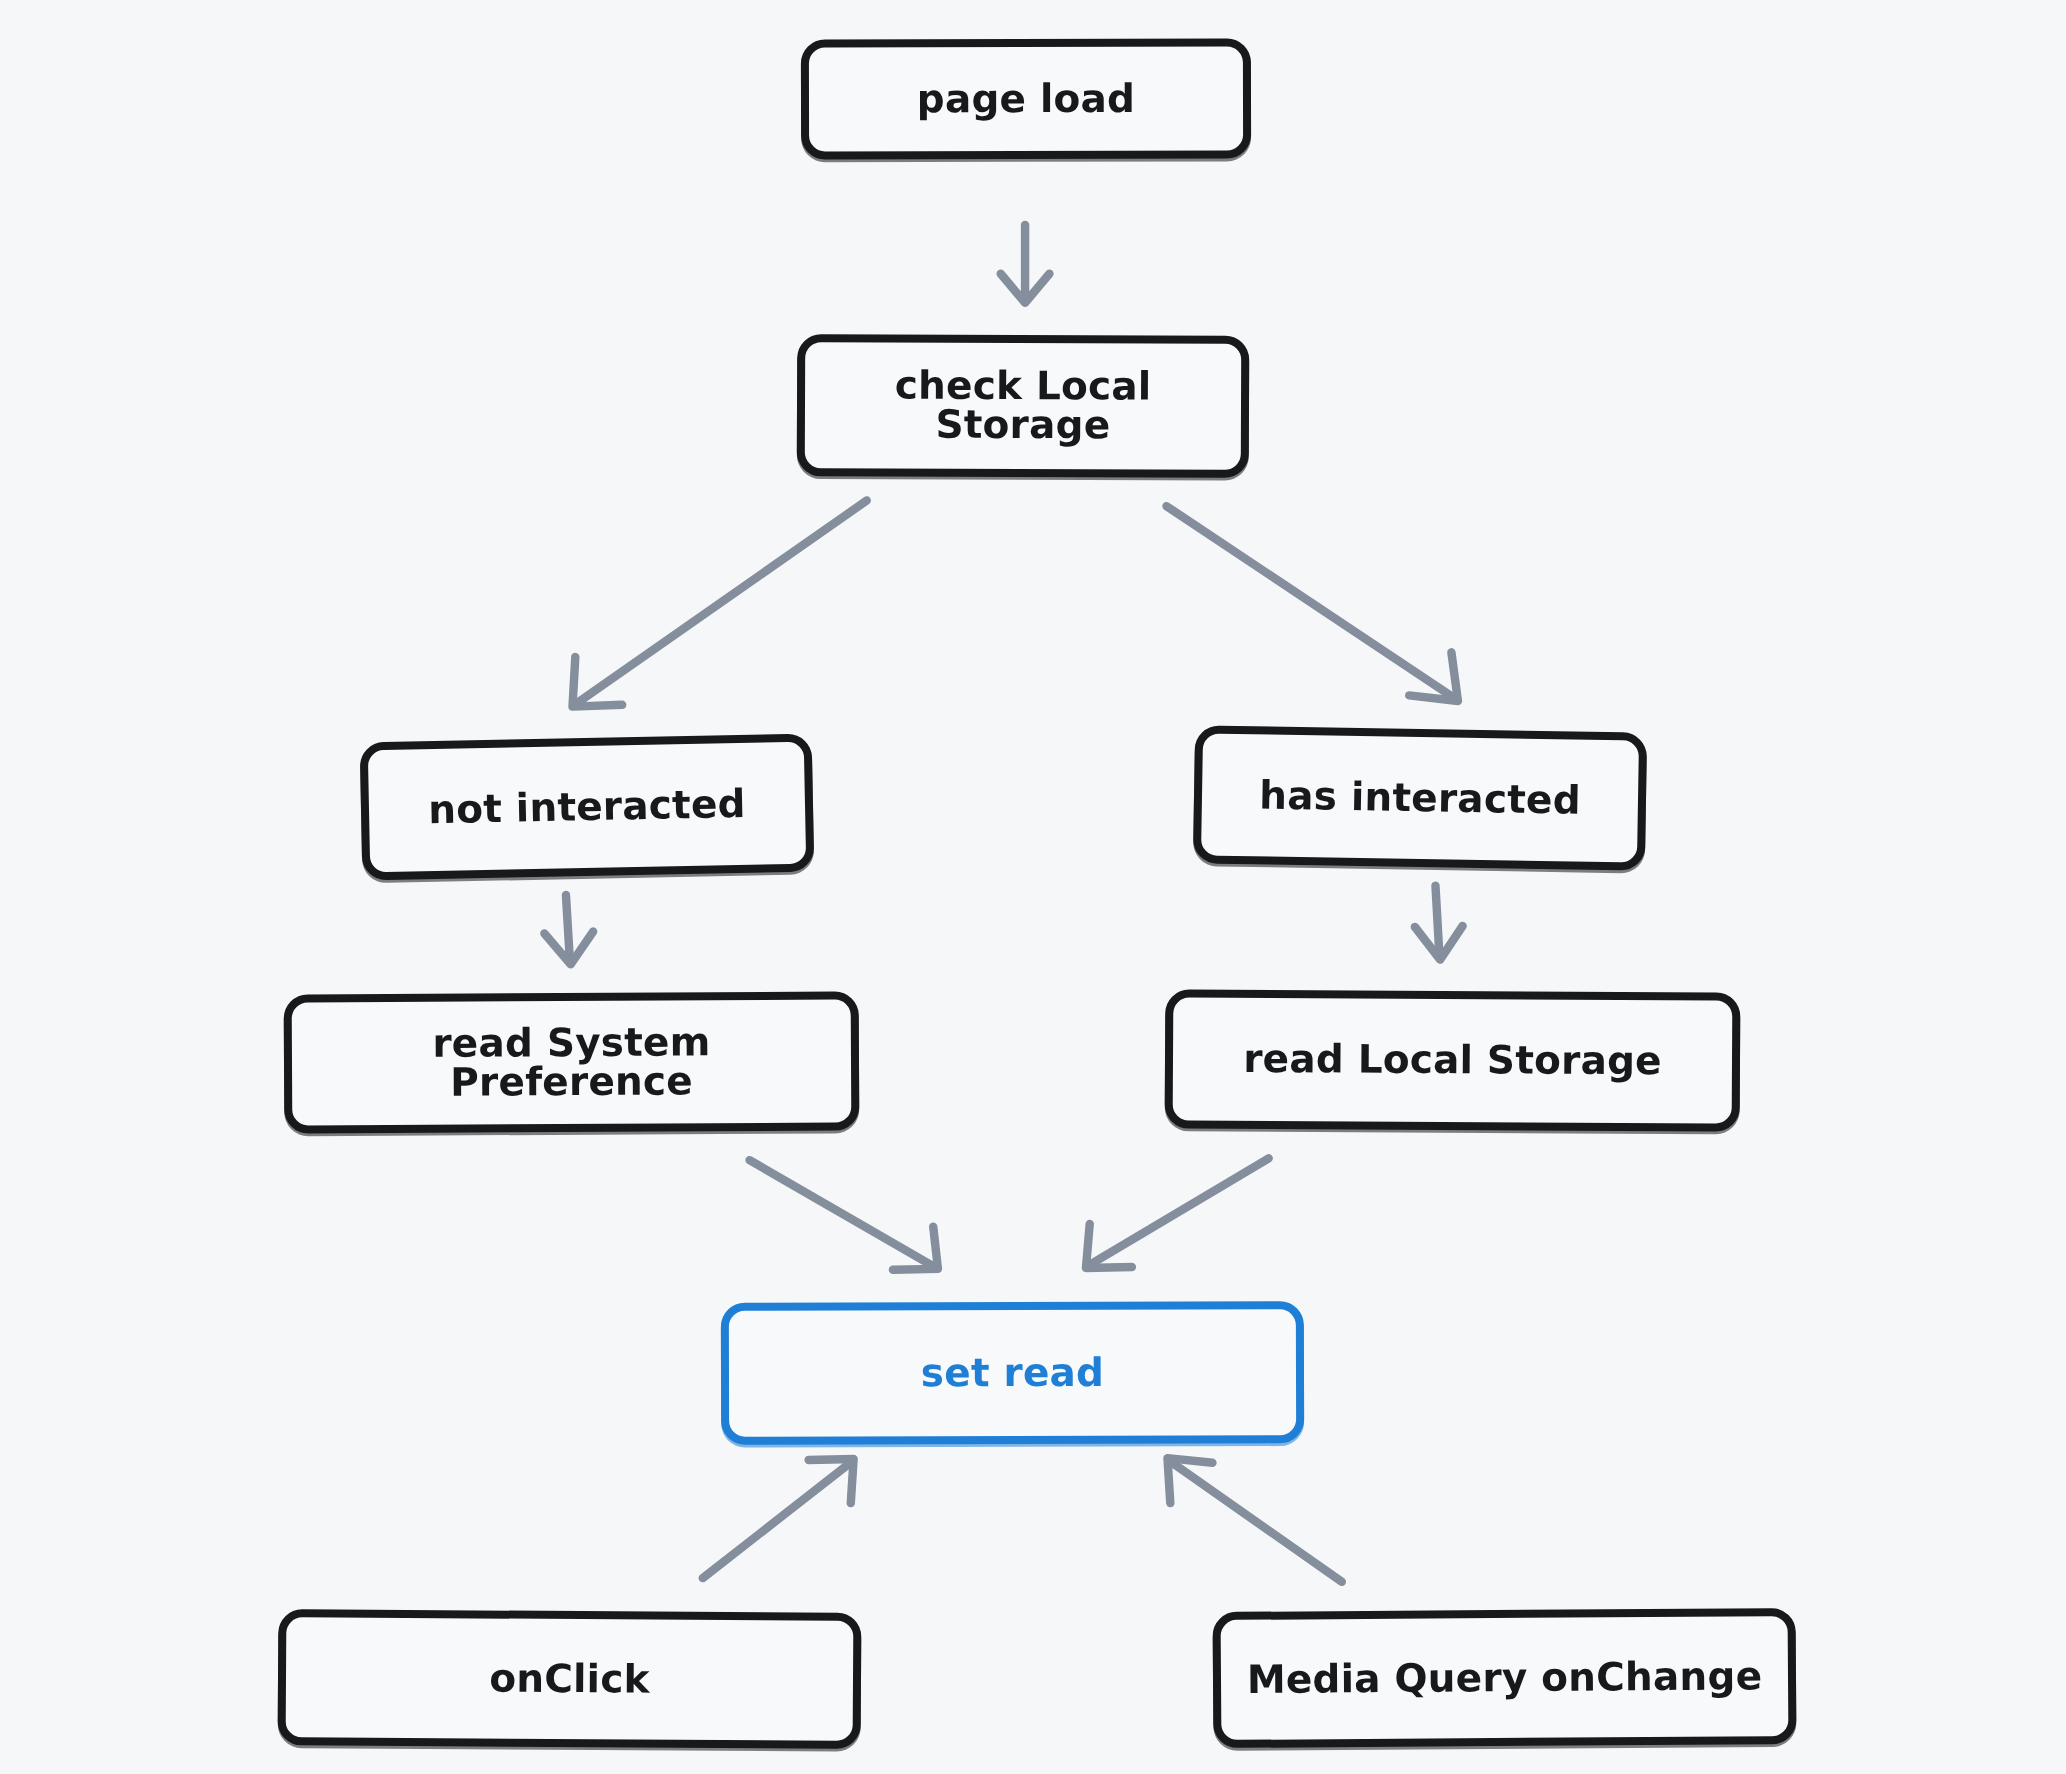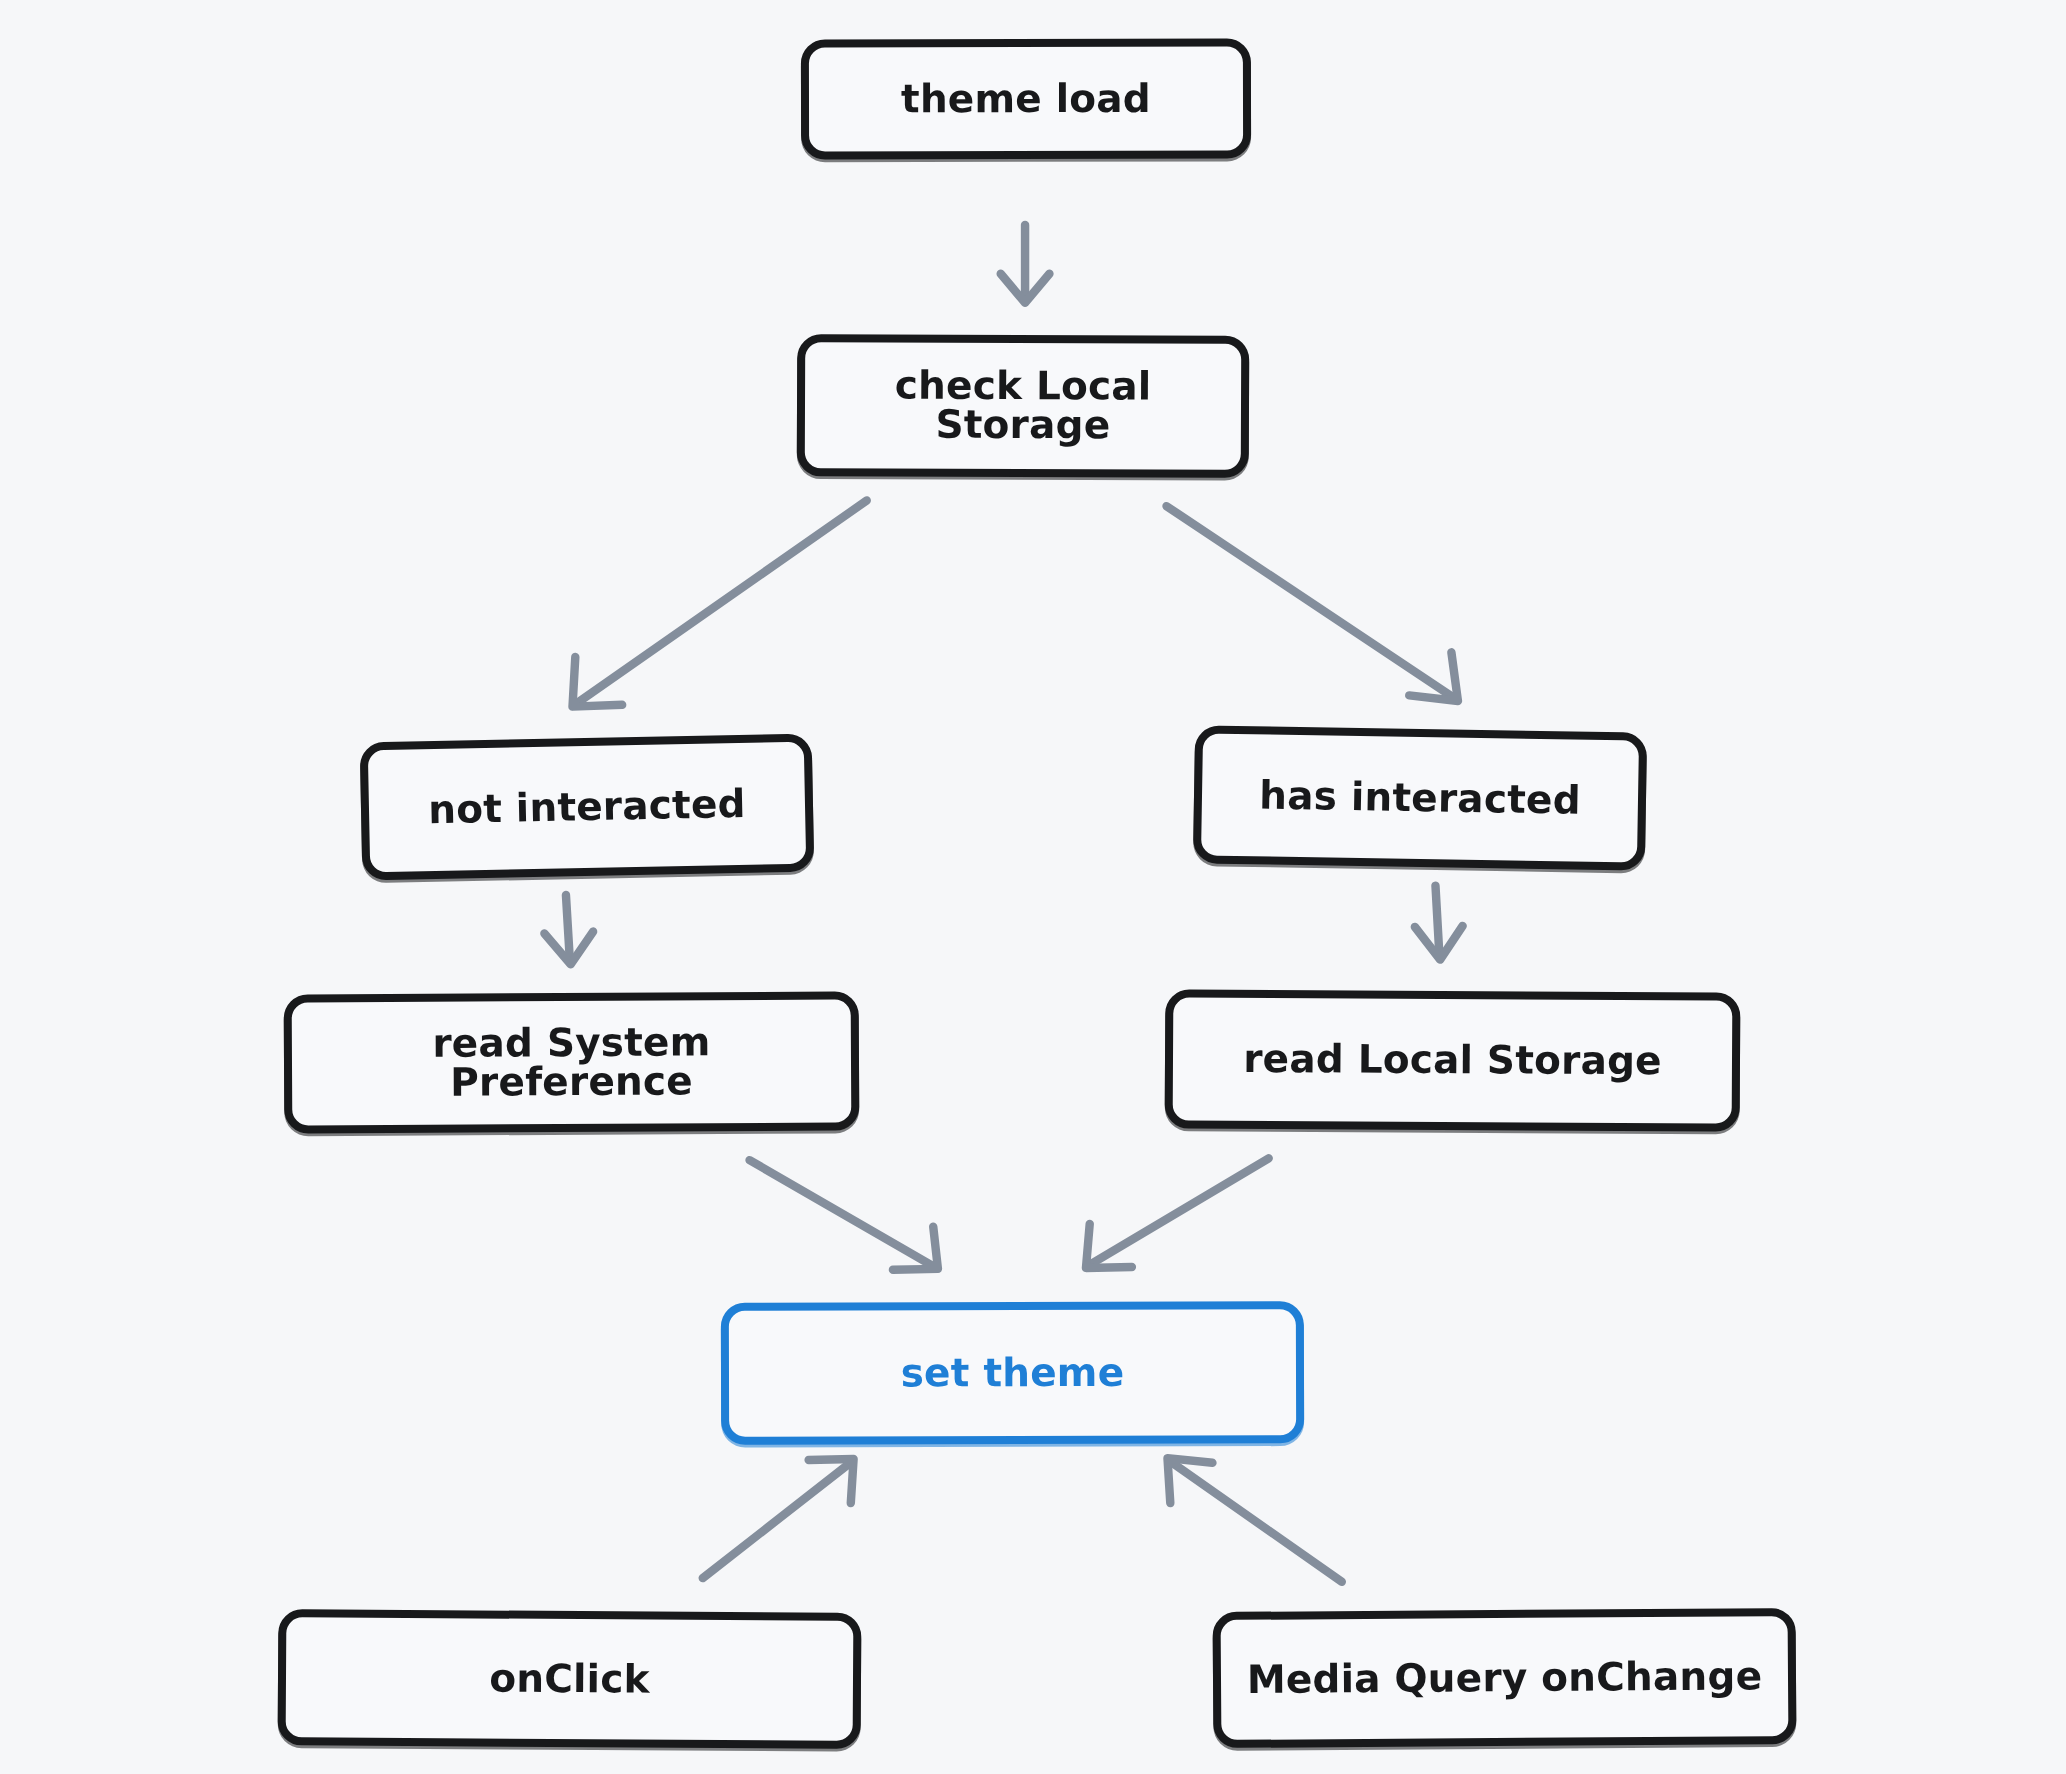--- a/index.html
+++ b/index.html
@@ -112,21 +112,21 @@
 
       <g>
         <path d="M1432,1688 L1251,1561"></path>
         <path d="M1249,1604 L1246,1556 L1294,1561"></path>
       </g>
 
     </g>
   </svg>
 
   <div class="node n-page-load">
-    <span class="label">theme load</span>
+    <span class="label">page load</span>
   </div>
 
   <div class="node n-check-ls">
     <span class="label">check Local Storage</span>
   </div>
 
   <div class="node n-not-interacted">
     <span class="label">not interacted</span>
   </div>
 
@@ -136,21 +136,21 @@
 
   <div class="node n-read-sys-pref">
     <span class="label">read System Preference</span>
   </div>
 
   <div class="node n-read-ls">
     <span class="label">read Local Storage</span>
   </div>
 
   <div class="node n-set-theme">
-    <span class="label">set theme</span>
+    <span class="label">set read</span>
   </div>
 
   <div class="node n-onclick">
     <span class="label">onClick</span>
   </div>
 
   <div class="node n-media-query">
     <span class="label">Media Query onChange</span>
   </div>
 

